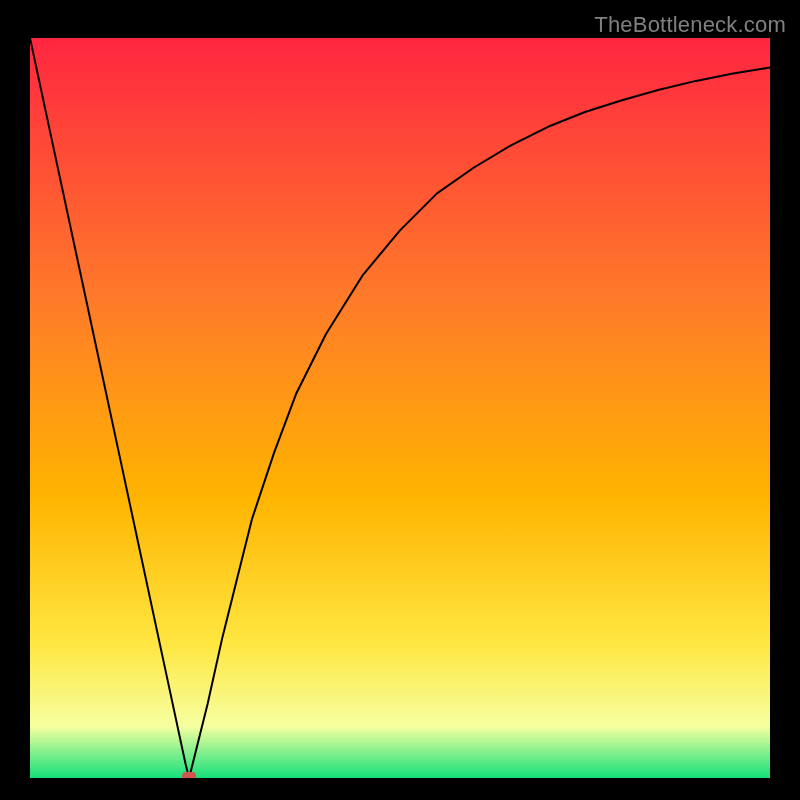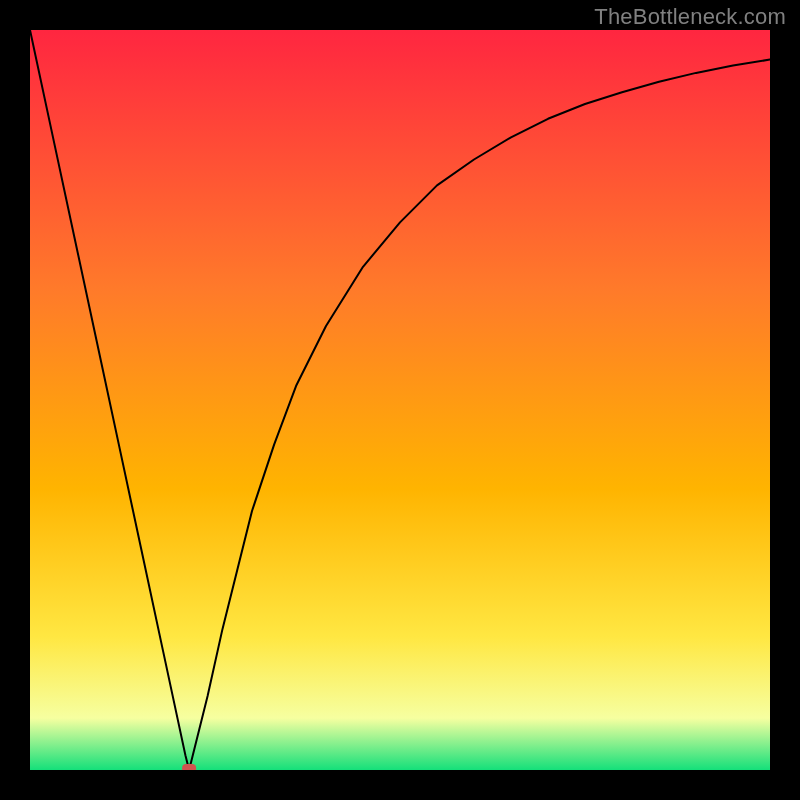--- a/index.html
+++ b/index.html
@@ -8,20 +8,21 @@
     width: 800px;
     height: 800px;
     background: #000;
     overflow: hidden;
   }
   .frame {
     position: relative;
     width: 800px;
     height: 620px;
     background: #000;
+    margin-top: 8px;
   }
   .watermark {
     position: absolute;
     top: 4px;
     right: 14px;
     font-family: Arial, Helvetica, sans-serif;
     font-size: 22px;
     color: #808080;
     font-weight: 400;
     letter-spacing: 0.2px;

